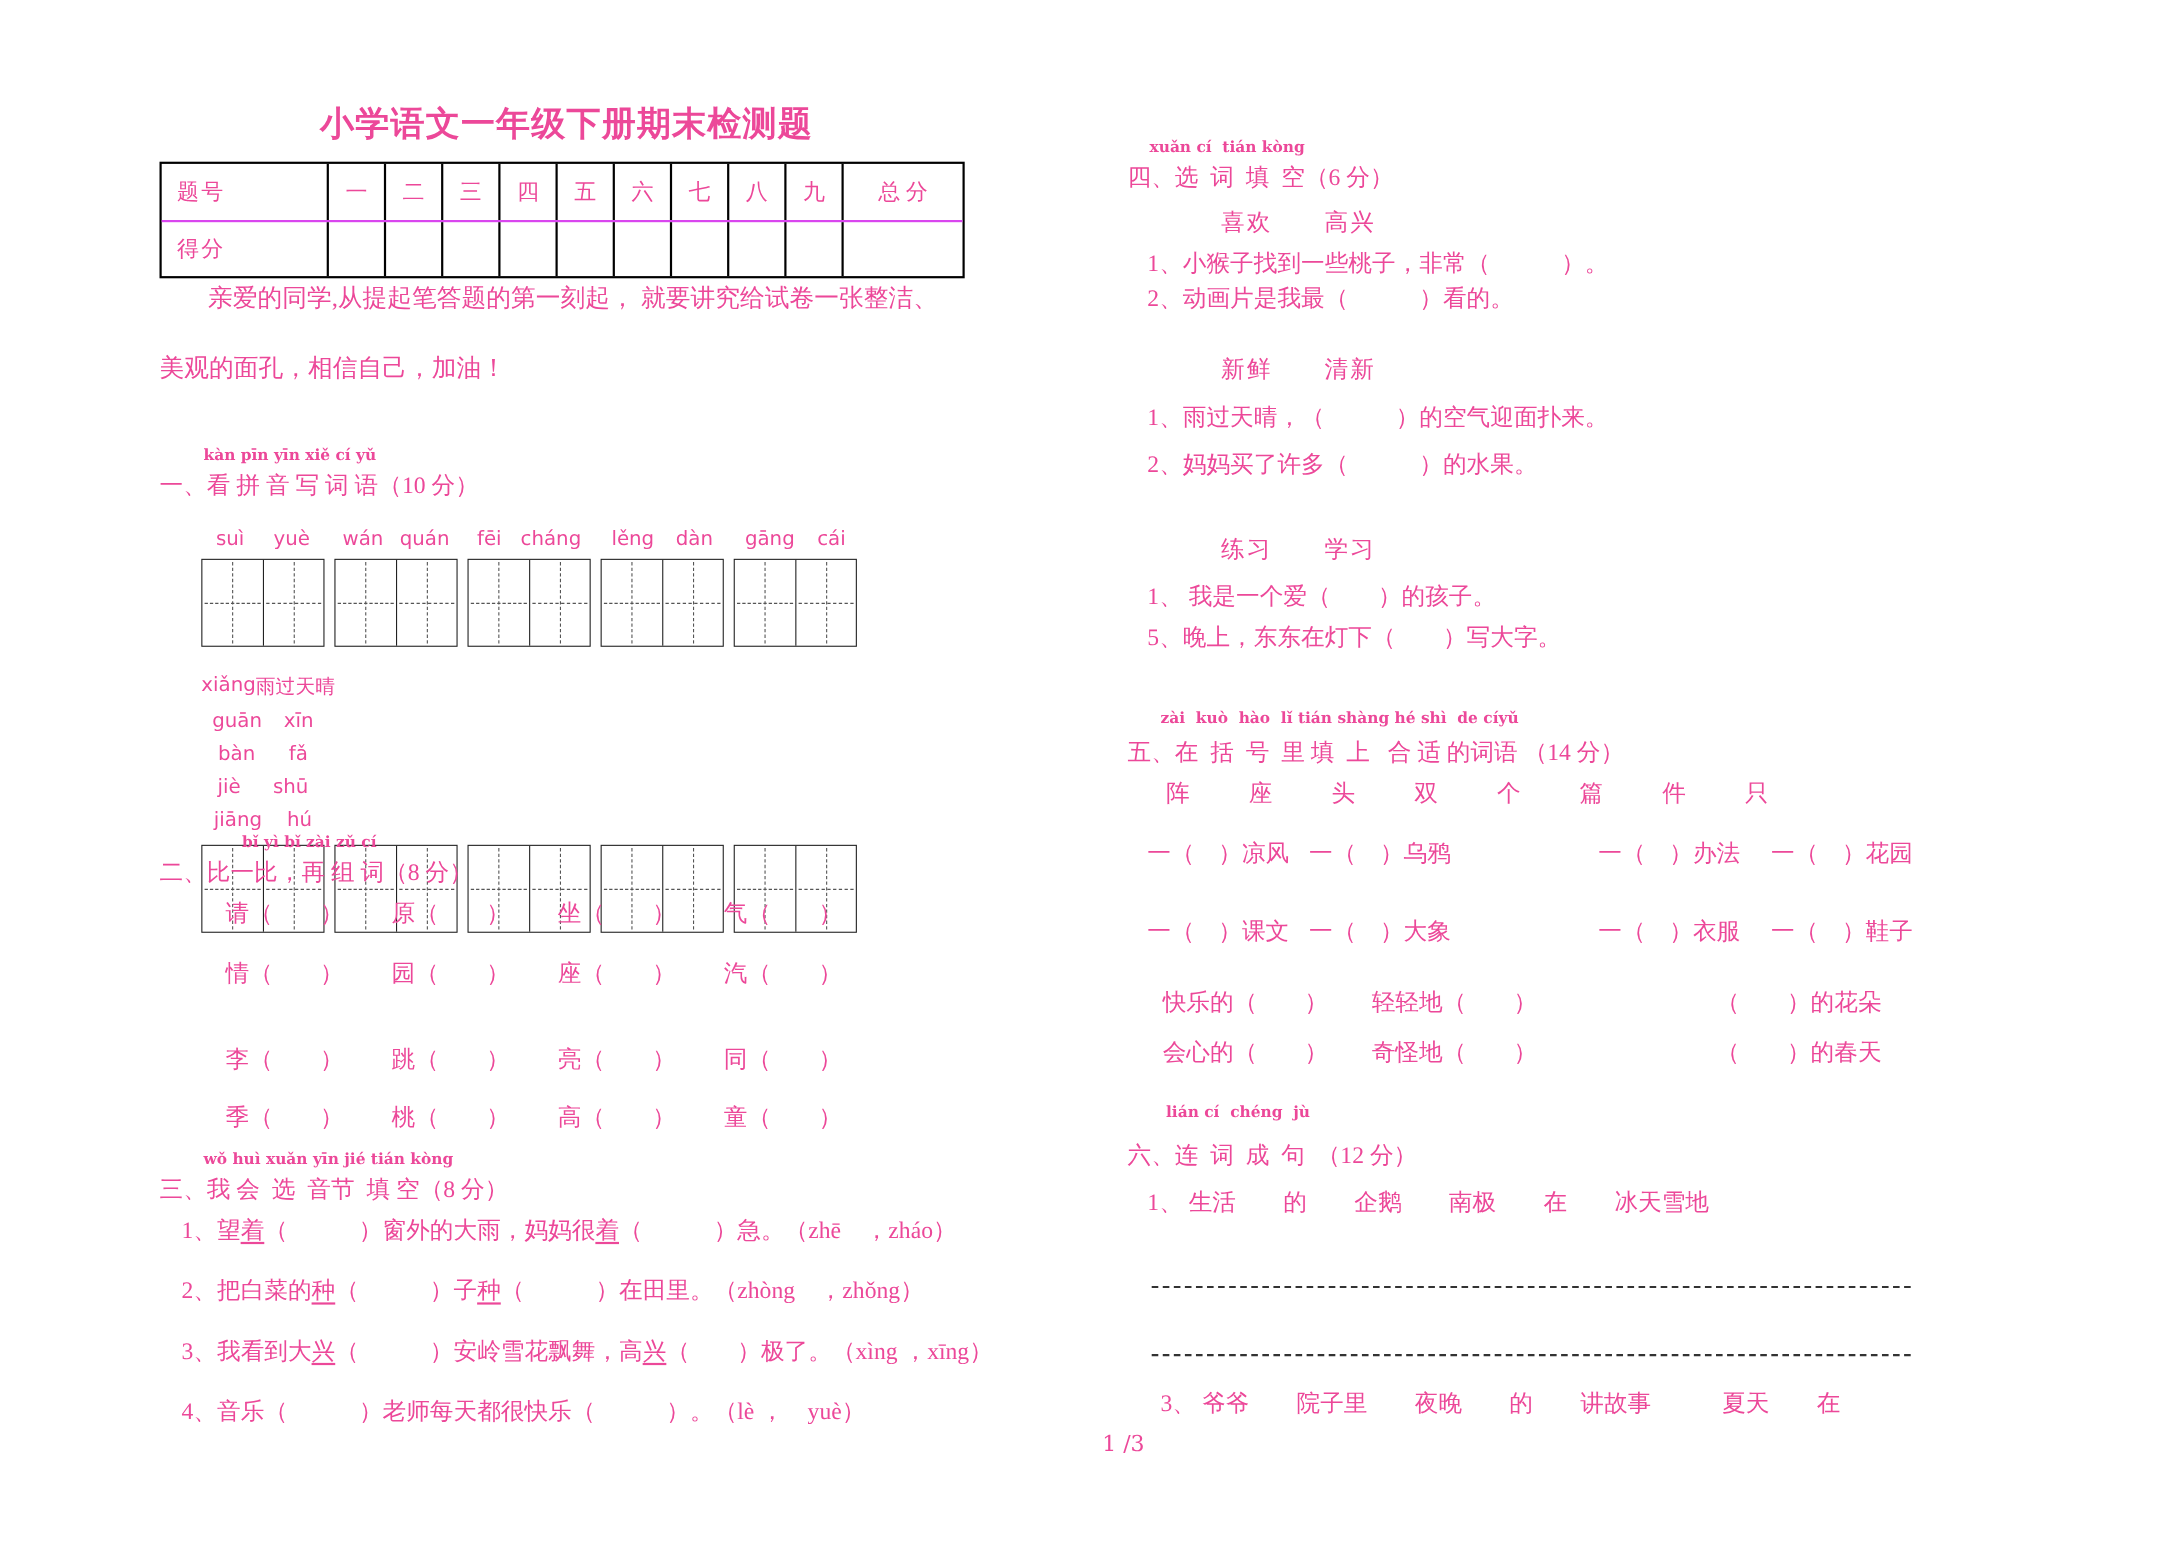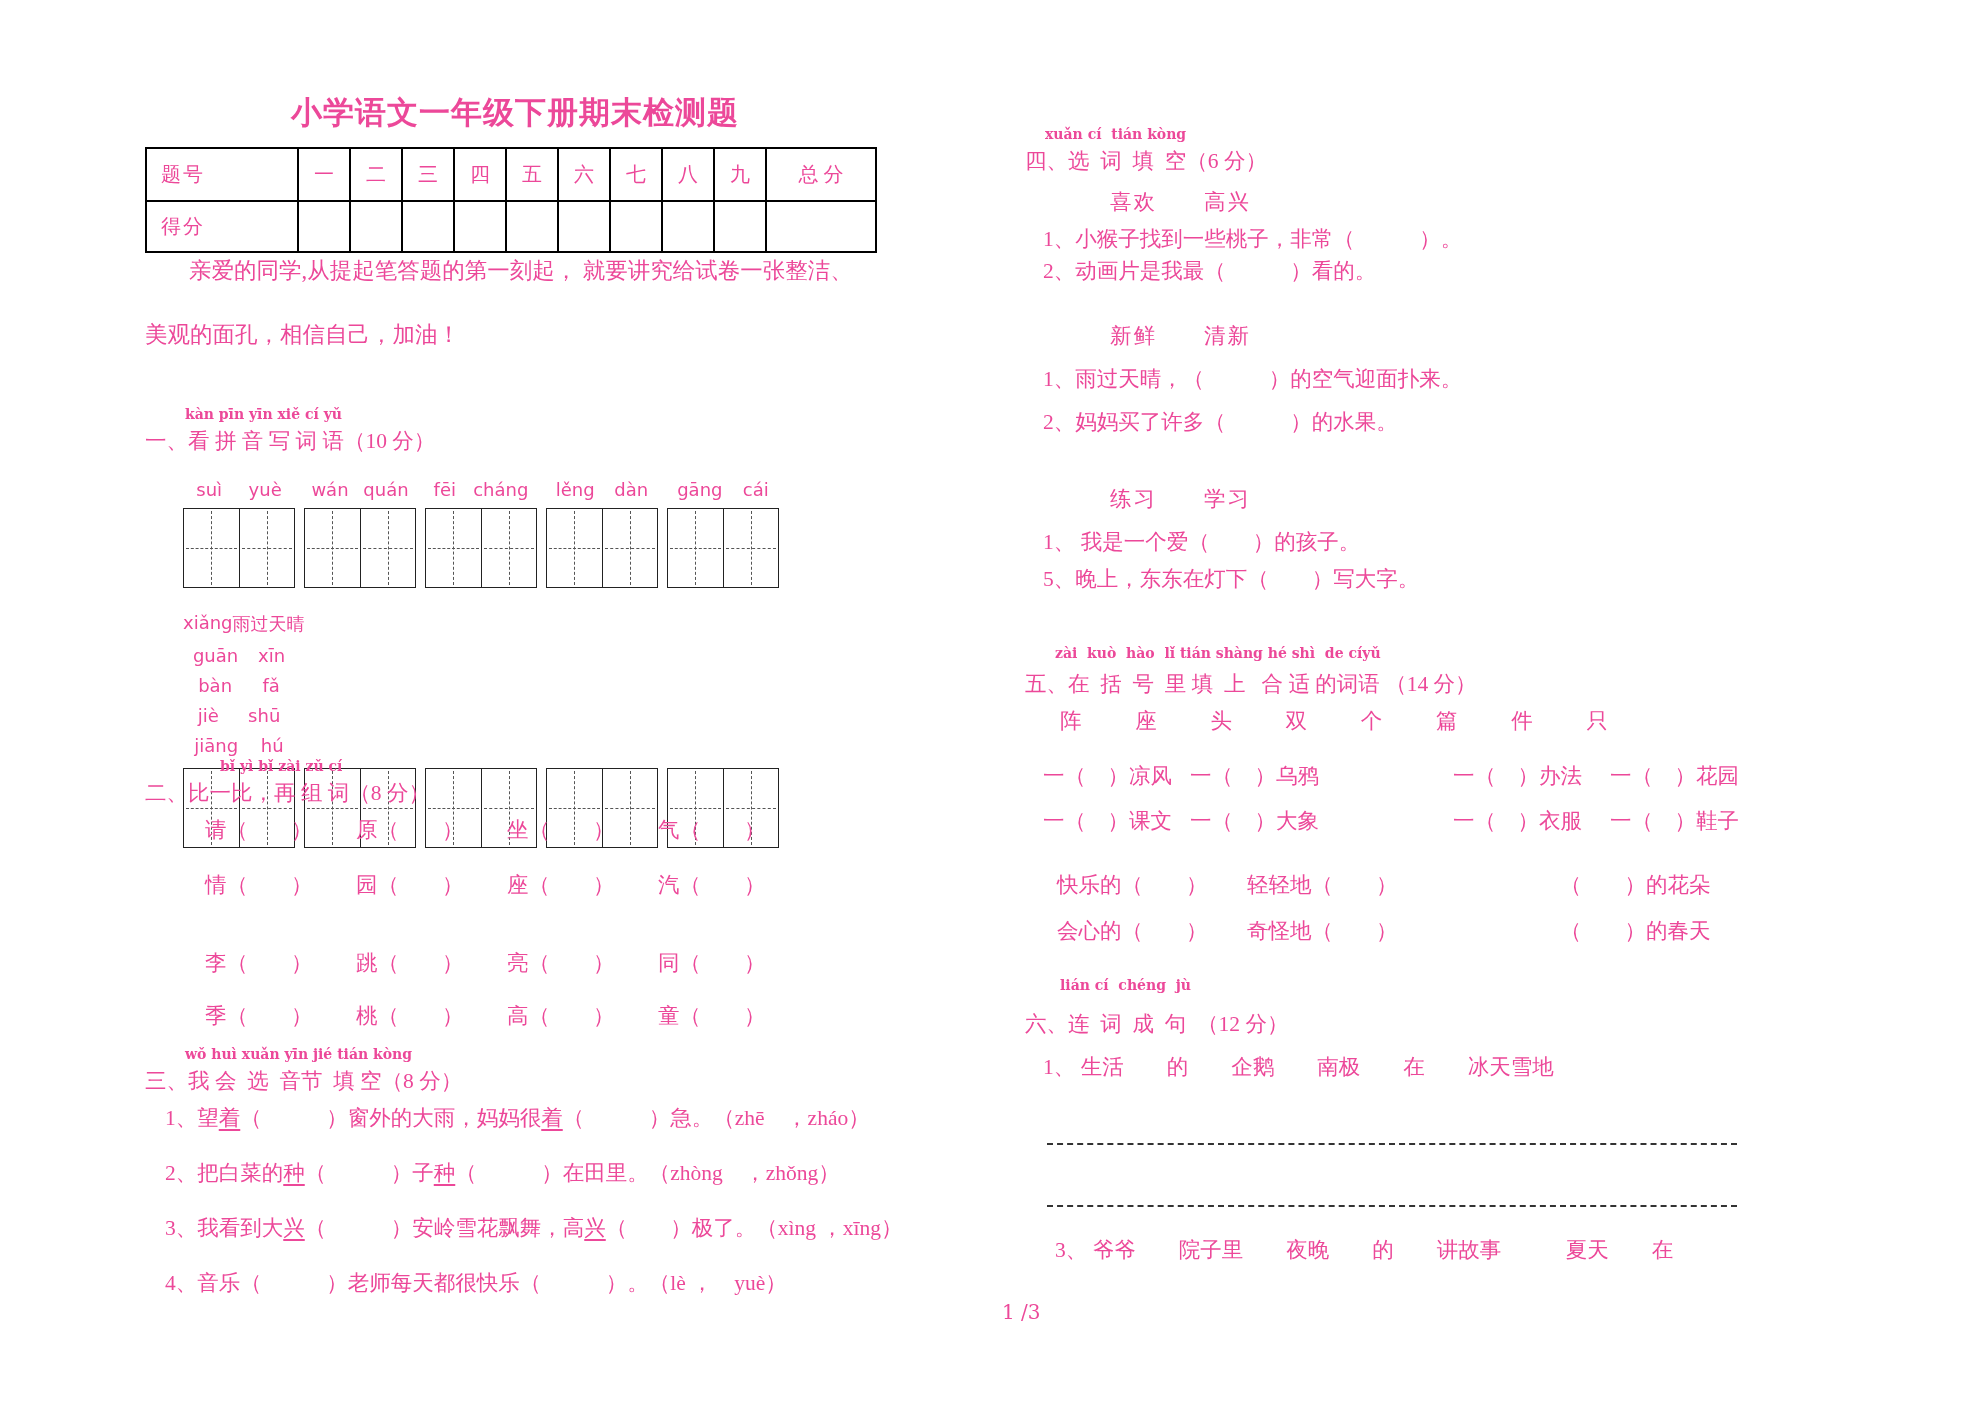--- a/index.html
+++ b/index.html
@@ -8,21 +8,21 @@
   .pre{white-space:pre-wrap;}
 
   
   .title{position:absolute;left:145px;top:92px;width:740px;text-align:center;
          font-size:31px;font-weight:bold;letter-spacing:1px;}
 
   
   .score-table{position:absolute;left:145px;top:147px;width:732px;border:2px solid #000;
                box-sizing:border-box;font-size:20px;}
   .st-row{display:flex;height:51px;box-sizing:border-box;}
-  .st-row.second{border-top:2px solid #000000;}
+  .st-row.second{border-top:2px solid #d946ef;}
   .st-label{width:150px;box-sizing:border-box;display:flex;align-items:center;
             padding-left:14px;letter-spacing:2px;}
   .st-cols{display:flex;flex:1;}
   .st-cols > span{border-left:2px solid #000;width:52px;box-sizing:border-box;
                   display:flex;align-items:center;justify-content:center;white-space:pre;}
   .st-cols > span:last-child{flex:1;}
 
   
   .intro{position:absolute;left:145px;top:256px;width:760px;font-size:22.5px;line-height:30px;}
   .intro .l1{text-indent:44px;}
@@ -238,21 +238,21 @@
         <span class="list-word">篇</span>
         <span class="list-word">件</span>
         <span class="list-word">只</span>
       </div>
     <div class="s5-row1" style="margin-top:26px;">
         <span class="list-word">一（　）凉风</span>
         <span class="list-word">一（　）乌鸦</span>
         <span class="list-word">一（　）办法</span>
         <span class="list-word">一（　）花园</span>
       </div>
-    <div class="s5-row1" style="margin-top:16px;">
+    <div class="s5-row1" style="margin-top:42px;">
         <span class="list-word">一（　）课文</span>
         <span class="list-word">一（　）大象</span>
         <span class="list-word">一（　）衣服</span>
         <span class="list-word">一（　）鞋子</span>
       </div>
     <div class="s5-row34" style="margin-top:35px;">
         <span class="list-word">快乐的（　　）</span>
         <span class="list-word">轻轻地（　　）</span>
         <span class="list-word">（　　）的花朵</span>
       </div>

